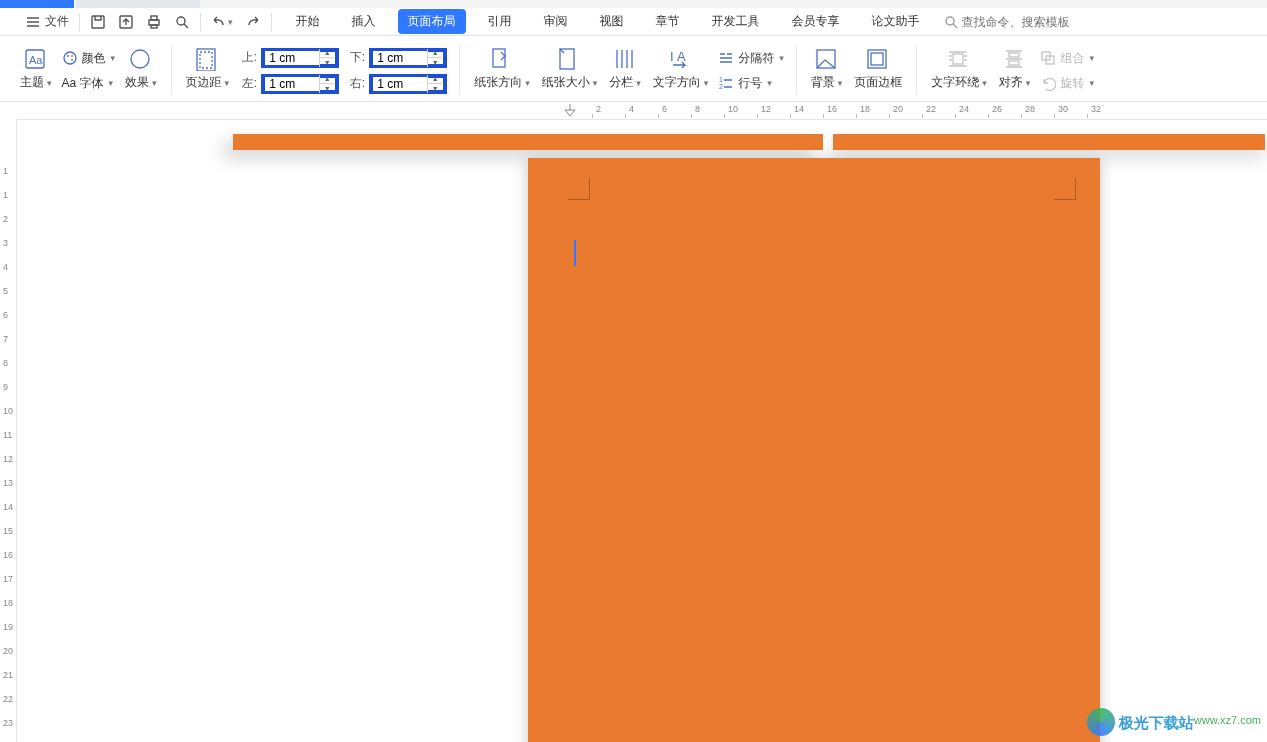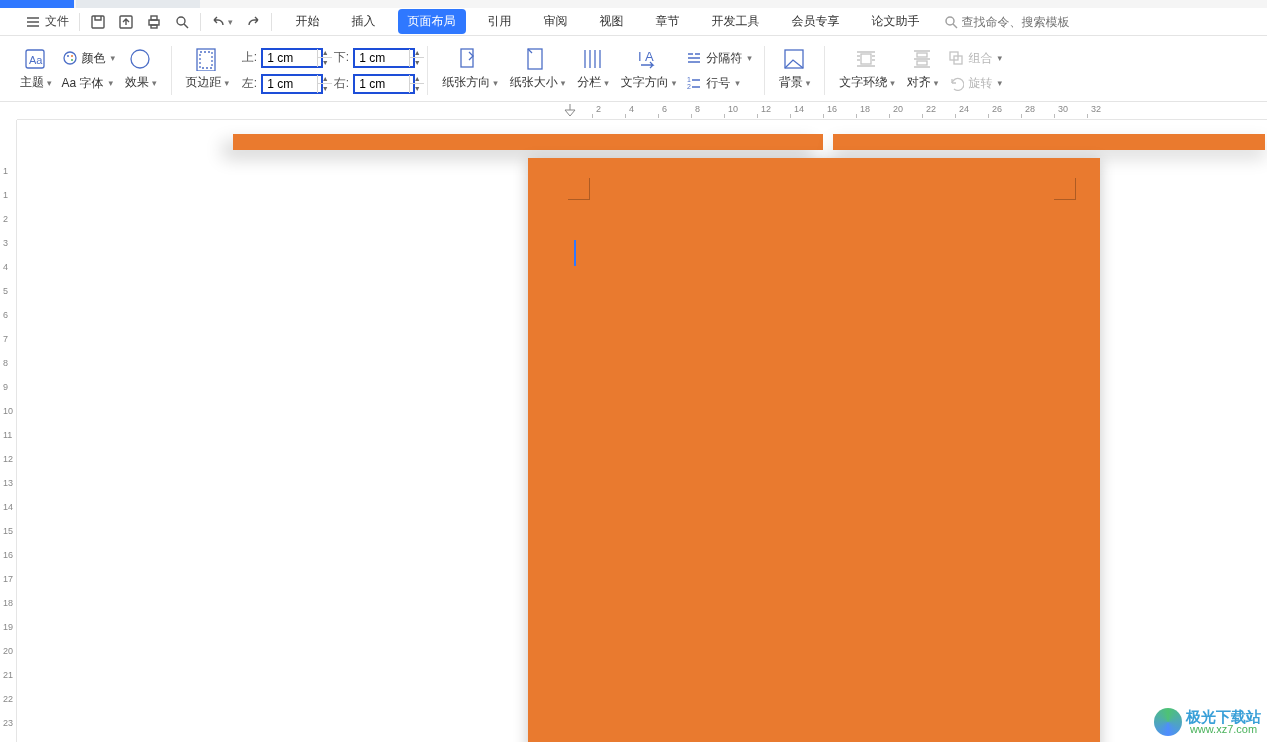--- a/index.html
+++ b/index.html
@@ -30,21 +30,21 @@
   .bigbtn .ic { width:26px; height:26px; display:flex; align-items:center; justify-content:flex-start;}
   .bigbtn .ic svg { width:24px; height:24px; stroke:#4d6fc7; fill:none; stroke-width:1.3; }
   .bigbtn .lbl { font-size:12px; color:#333; display:flex; align-items:center; gap:2px;}
   .smallrow { display:flex; align-items:center; gap:4px; font-size:12px; color:#333; cursor:pointer; padding:2px 0;}
   .smallrow svg { width:16px; height:16px; stroke:#4d6fc7; fill:none; stroke-width:1.3;}
   .dd { font-size:9px; color:#777; margin-left:1px;}
   .stack { display:flex; flex-direction:column; justify-content:center; gap:4px; padding:0 4px;}
   .margin-grid { display:flex; flex-direction:column; gap:6px; padding:0 4px; justify-content:center;}
   .margin-row { display:flex; align-items:center; gap:4px;}
   .margin-row .tag { width:18px; text-align:right; color:#555;}
-  .numbox { display:flex; align-items:center; border:2px solid #1d4ed8; height:20px; width:62px; background:#fff;}
+  .numbox { display:flex; align-items:center; border:4px solid #1d4ed8; height:20px; width:78px; background:#fff;}
   .numbox input { border:none; outline:none; width:54px; padding:0 4px; font-size:12px;}
   .spin { display:flex; flex-direction:column; border-left:1px solid #d3d3d3;}
   .spin div { width:14px; height:9px; display:flex; align-items:center; justify-content:center; font-size:7px; color:#666; cursor:pointer;}
   .spin div:first-child { border-bottom:1px solid #d3d3d3;}
   .dim { color:#b6b6b6 !important;}
   .dim svg { stroke:#c4c4c4 !important;}
   .arrange-stack { display:flex; flex-direction:column; gap:4px; justify-content:center; padding:0 4px;}
   .arrange-stack .smallrow { color:#b6b6b6;}
   .arrange-stack .smallrow svg { stroke:#c4c4c4;}
 
@@ -59,21 +59,21 @@
   .canvas { position:absolute; top:18px; left:17px; right:0; bottom:0; background:#ffffff; overflow:hidden;}
   .shadowbar1 { position:absolute; top:14px; left:216px; width:590px; height:16px; background:#ea7a2e; box-shadow:-10px 8px 18px rgba(0,0,0,0.18);}
   .shadowbar2 { position:absolute; top:14px; left:816px; width:432px; height:16px; background:#ea7a2e; box-shadow:0 8px 18px rgba(0,0,0,0.15);}
   .page { position:absolute; top:38px; left:511px; width:572px; height:720px; background:#e97a2f; box-shadow:0 3px 14px rgba(0,0,0,0.22);}
   .page .corner { position:absolute; width:22px; height:22px;}
   .page .corner.tl { top:20px; left:40px; border-left:1px solid rgba(0,0,0,0.25); border-top:1px solid rgba(0,0,0,0.25); transform:rotate(180deg);}
   .page .corner.tr { top:20px; right:24px; border-right:1px solid rgba(0,0,0,0.25); border-top:1px solid rgba(0,0,0,0.25); transform:scaleX(-1) rotate(180deg);}
   .cursor { position:absolute; top:82px; left:46px; width:2px; height:26px; background:#2f78ff;}
   .watermark { position:absolute; right:6px; bottom:6px; display:flex; align-items:center; gap:4px;}
   .watermark .logo { width:28px; height:28px; border-radius:50%; background:conic-gradient(#2fb85b,#2f78ff,#2fb85b); opacity:.85;}
-  .watermark .txt { display:flex; flex-direction:column; line-height:1;align-items:center;}
+  .watermark .txt { display:flex; flex-direction:row; line-height:1;}
   .watermark .t1 { font-size:15px; color:#3aa0d8; font-weight:bold;}
   .watermark .t2 { font-size:11px; color:#49b25b;}
 </style>
 </head>
 <body>
 
 <div class="tabstrip">
   <div class="active"></div>
   <div class="other"></div>
 </div>
@@ -326,20 +326,31 @@
     <div class="bigbtn">
       <div class="ic">
           <svg>
             <rect x="3" y="3" width="18" height="18"></rect>
             <path d="M3 21l8-8 10 8"></path>
           </svg>
         </div>
       <div class="lbl">
           <span>背景</span>
           <span class="dd">▾</span>
+        </div>
+    </div>
+    <div class="bigbtn">
+      <div class="ic">
+          <svg>
+            <rect x="3" y="3" width="18" height="18"></rect>
+            <rect x="6" y="6" width="12" height="12"></rect>
+          </svg>
+        </div>
+      <div class="lbl">
+          <span>页面边框</span>
         </div>
     </div>
   </div>
   <div class="vsep"></div>
 
   <div class="group">
     <div class="bigbtn dim">
       <div class="ic">
           <svg>
             <rect x="7" y="7" width="10" height="10"></rect>

